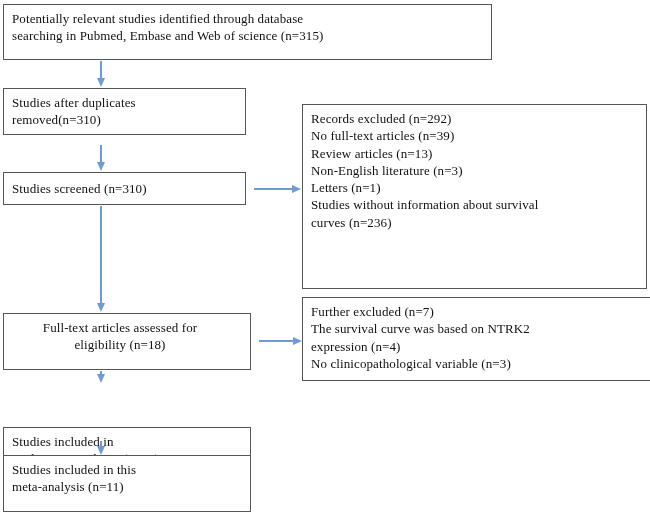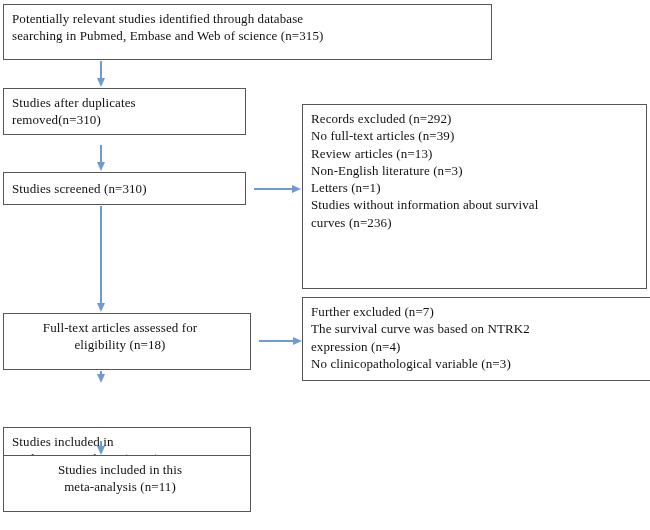--- a/index.html
+++ b/index.html
@@ -38,21 +38,21 @@
     white-space: pre-line;
   }
 
   
   #box-identified  { left: 3px;   top: 4px;   width: 489px;  height: 56px; }
   #box-duplicates  { left: 3px;   top: 88px;  width: 243px;  height: 47px; }
   #box-screened    { left: 3px;   top: 172px; width: 243px;  height: 33px;
                      display: flex; align-items: center; }
   #box-fulltext    { left: 3px;   top: 313px; width: 248px;  height: 57px; text-align: center; }
   #box-qualitative { left: 3px;   top: 383px; width: 248px;  height: 57px; margin-top: 44px; }
-  #box-metaanalysis{ left: 3px;   top: 455px; width: 248px;  height: 57px; text-align: center; }
+  #box-metaanalysis{ left: 3px;   top: 455px; width: 248px;  height: 57px; }
 
   
   #box-records-excluded { left: 302px; top: 104px; width: 345px; height: 185px; }
   #box-further-excluded { left: 302px; top: 297px; width: 354px; height: 84px; }
 
   
   .arrow-v {
     position: absolute;
     width: 1.6px;
     background: #6f9ad3;

